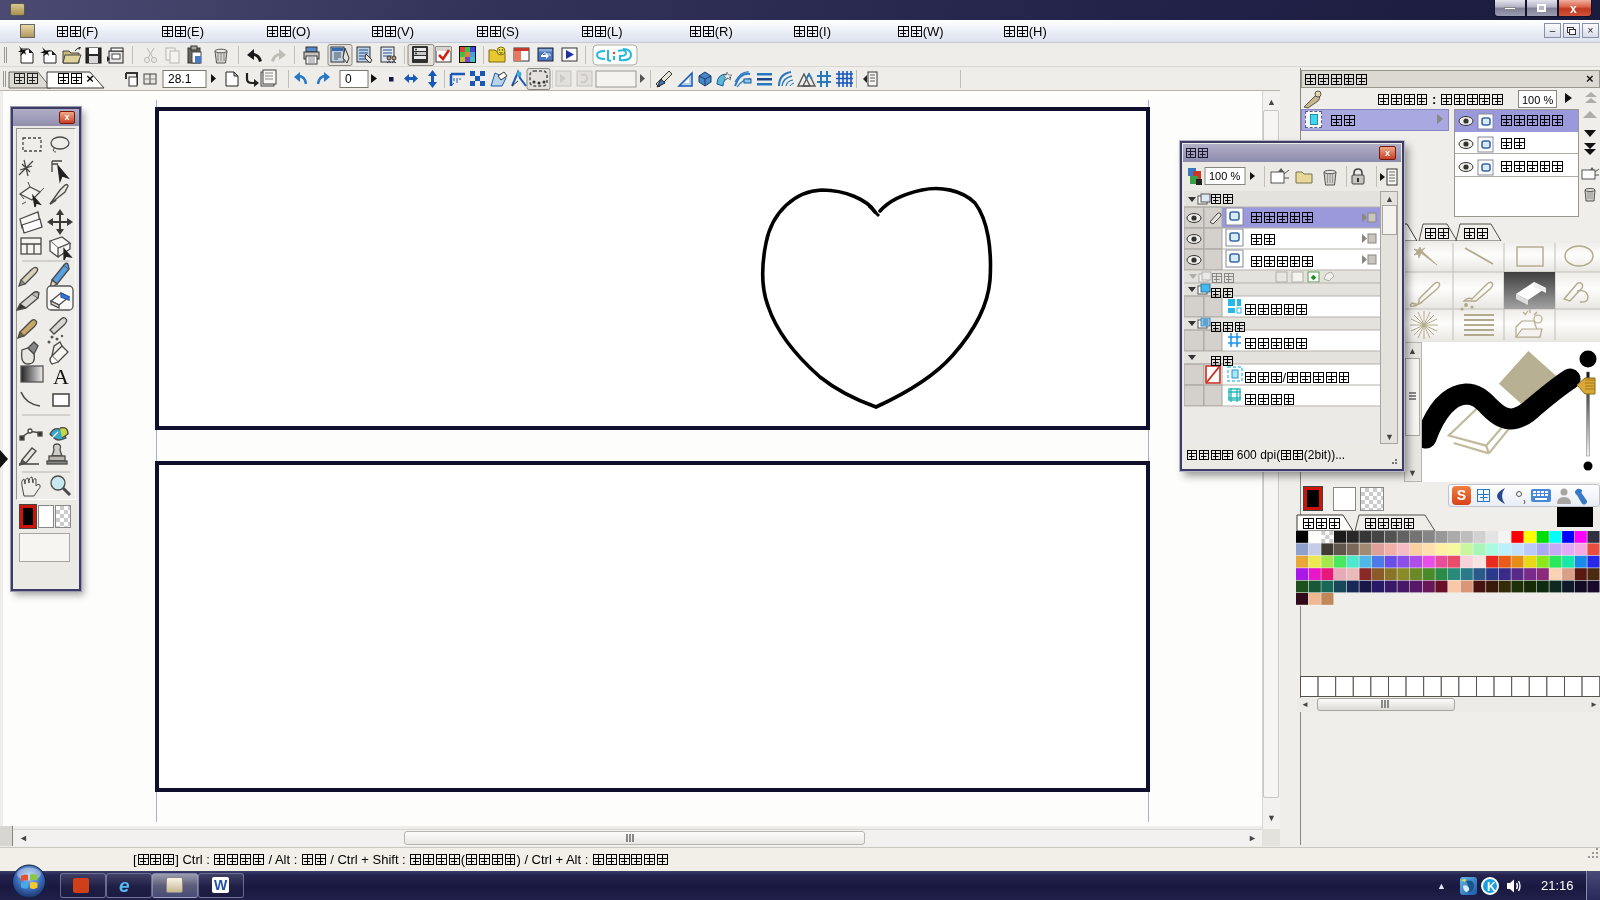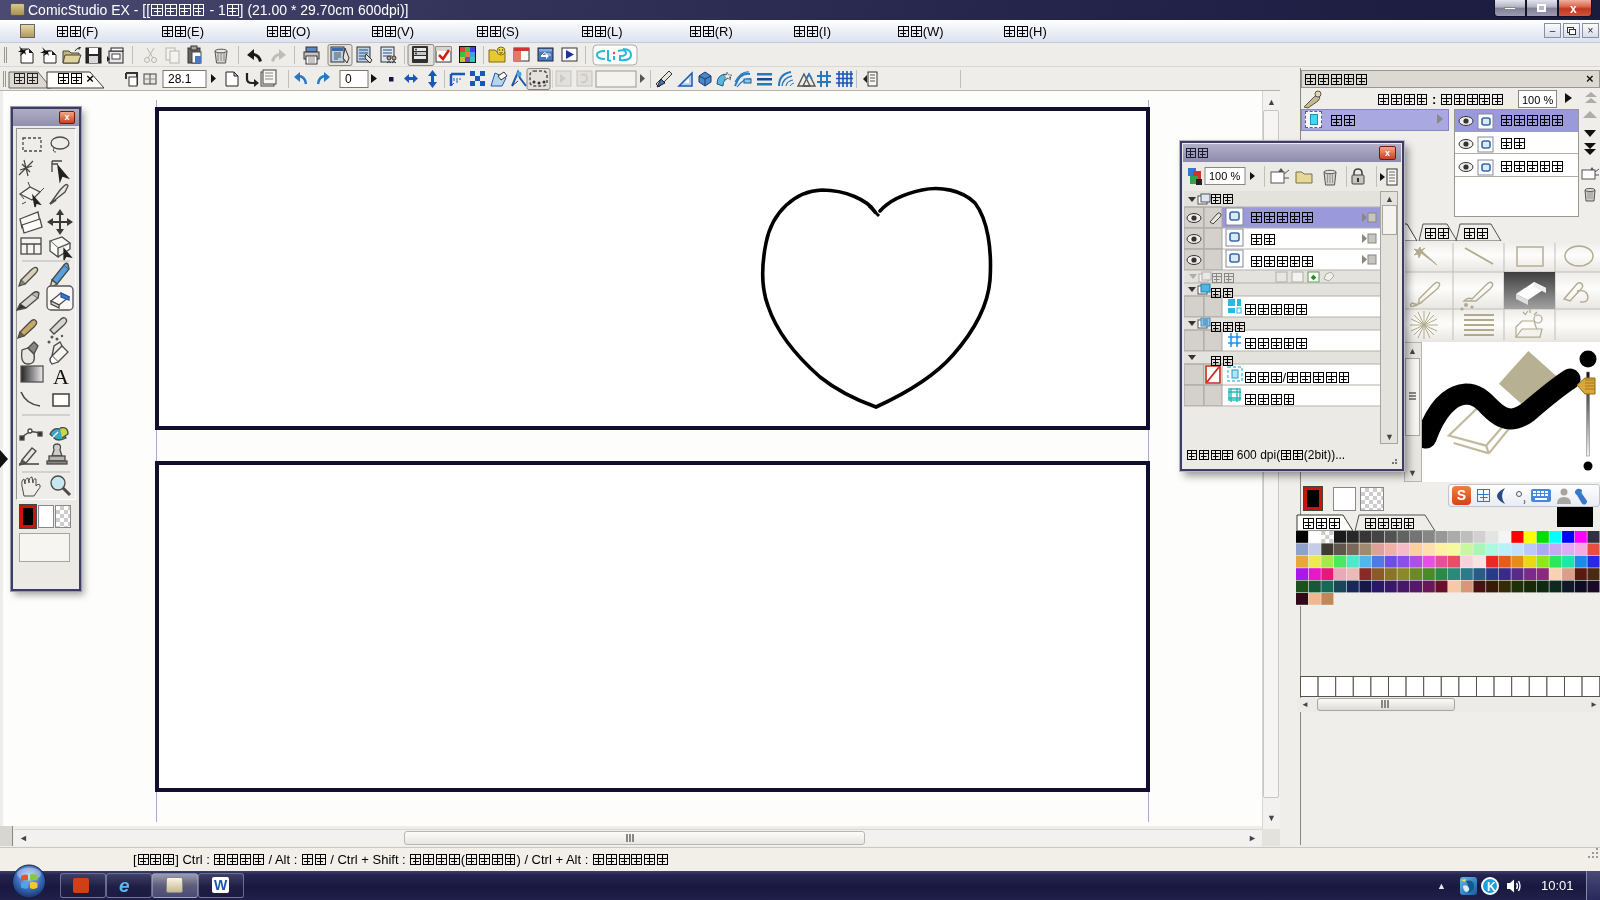--- a/index.html
+++ b/index.html
@@ -50,21 +50,20 @@
   background:linear-gradient(#3e3e6e 0%,#23234e 14%,#181840 55%,#20204a 100%); }
 .taskbtn { top:873px; width:46px; height:25px; border:1px solid rgba(170,180,215,0.5); border-radius:3px;
   background:linear-gradient(rgba(255,255,255,0.13),rgba(255,255,255,0.03) 55%,rgba(0,0,20,0.10)); }
 #traytime { left:1541px; top:878px; color:#fff; font-size:13px; }
 </style></head>
 <body>
 <div id="root">
 
   <div class="abs" id="titlebar"></div>
   <div class="abs" id="titleicon"></div>
-  <div class="abs" id="titletext">ComicStudio EX - [[<span class="c"></span><span class="c"></span><span class="c"></span><span class="c"></span> - 1<span class="c"></span>] (21.00 * 29.70cm 600dpi)]</div>
   <div class="abs capbtn" id="btnmin"></div>
   <div class="abs capbtn" id="btnmax"></div>
   <div class="abs capbtn" id="btnclose"></div>
   <div class="glyph" style="left:1504px;top:7px;width:12px;height:3px;background:#fff;border:1px solid #888;"></div>
   <div class="glyph" style="left:1537px;top:4px;width:9px;height:8px;border:2px solid #fff;background:#b8b8c8;"></div>
   <div class="glyph" style="left:1570px;top:2px;font-size:12px;font-weight:bold;">x</div>
 
   <div class="abs" id="menubar"></div>
   <div class="abs" id="mdiicon"></div>
   <div class="abs menuitem" style="left:56px;"><span class="c"></span><span class="c"></span>(F)</div>
@@ -1113,14 +1112,14 @@
       <path d="M1 3 L6 2 L5 5 Z" fill="#f0e040"></path>
       <path d="M6 4 Q13 2 14 8 Q15 14 8 16 Q10 10 6 4 Z" fill="#185888"></path>
       <path d="M3 9 Q7 7 9 11 Q10 14 6 15 Q3 13 3 9 Z" fill="#d8ecf8"></path>
     </svg>
   <div class="abs" style="left:1481px;top:877px;width:18px;height:18px;background:#18a0e0;border:2px solid #fff;border-radius:50%;"></div>
   <div class="abs" style="left:1487px;top:880px;color:#fff;font-size:12px;font-weight:bold;">K</div>
   <svg class="abs" style="left:1505px;top:878px;" width="18" height="16" viewBox="0 0 18 16">
     <path d="M2 5 L5 5 L9 1.5 L9 14.5 L5 11 L2 11 Z" fill="#fff"></path>
     <path d="M11.5 5 Q13.5 8 11.5 11 M13.5 3 Q16.5 8 13.5 13" stroke="#fff" stroke-width="1.4" fill="none"></path>
   </svg>
-  <div class="abs" id="traytime">10:01</div>
+  <div class="abs" id="traytime">21:16</div>
   <div class="abs" style="left:1586px;top:871px;width:14px;height:29px;background:linear-gradient(#4a4a78,#28285a);border-left:1px solid #8888a8;"></div>
 </div>
 </body></html>

